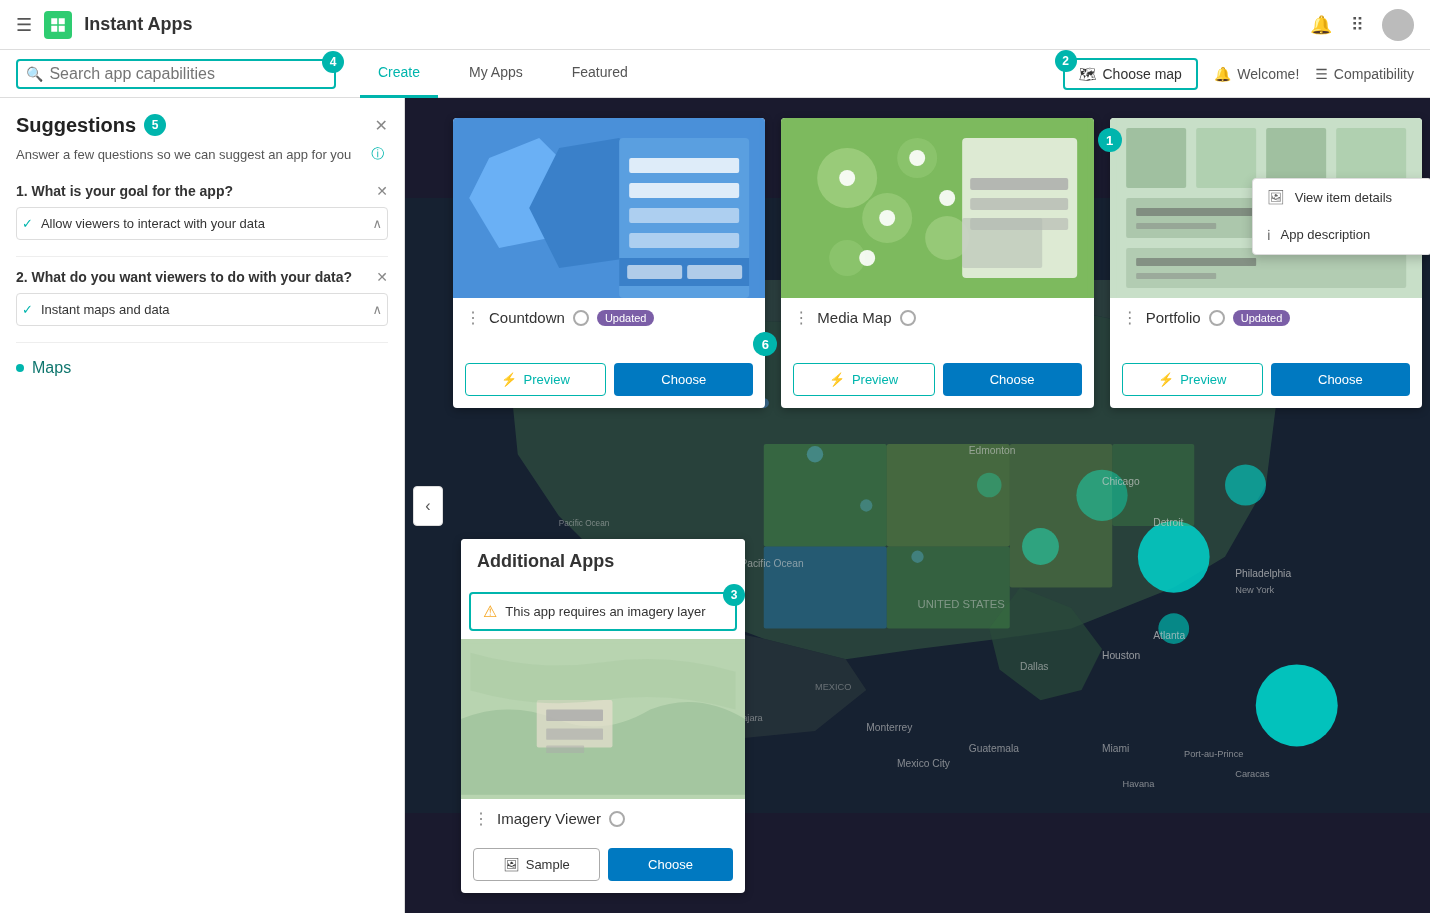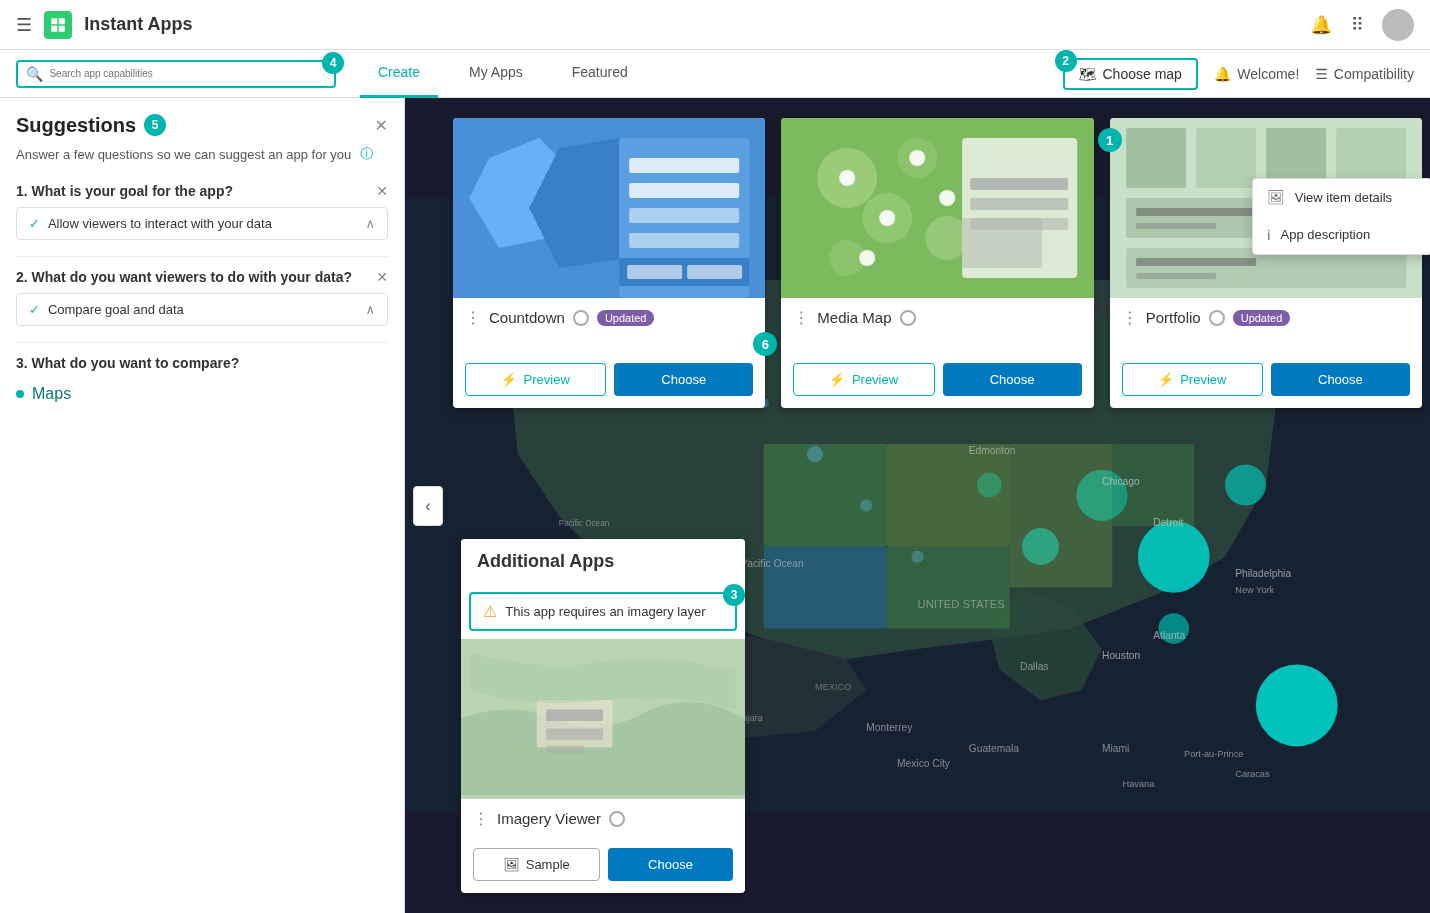--- a/index.html
+++ b/index.html
@@ -26,21 +26,21 @@
       background: #fff; border-bottom: 1px solid #ddd;
       padding: 0 16px; gap: 0;
     }
     .search-box {
       display: flex; align-items: center;
       border: 2px solid #00b5ad; border-radius: 4px;
       padding: 4px 8px; width: 320px; gap: 6px;
       position: relative;
     }
     .search-box input {
-      border: none; outline: none; font-size: 10px; color: #3b82f6; width: 240px; background: transparent;
+      border: none; outline: none; font-size: 16px; color: #3b82f6; width: 240px; background: transparent;
     }
     .search-badge {
       position: absolute; right: -10px; top: -10px;
       background: #00b5ad; color: #fff; border-radius: 50%;
       width: 22px; height: 22px; font-size: 12px; font-weight: bold;
       display: flex; align-items: center; justify-content: center;
     }
     .sub-nav-tabs { display: flex; align-items: center; margin-left: 24px; gap: 13px; }
     .sub-nav-tab {
       padding: 0 18px; height: 48px; display: flex; align-items: center;
@@ -73,30 +73,30 @@
       position: relative;
     }
     .suggestions-header { display: flex; align-items: center; justify-content: space-between; margin-bottom: 8px; }
     .suggestions-title { font-size: 20px; font-weight: 600; color: #222; display: flex; align-items: flex-start; gap: 8px; }
     .suggestions-badge {
       background: #00b5ad; color: #fff; border-radius: 50%;
       width: 22px; height: 22px; font-size: 12px; font-weight: bold;
       display: flex; align-items: center; justify-content: center;
     }
     .close-btn { color: #888; cursor: pointer; font-size: 16px; }
-    .suggestions-desc { font-size: 13px; color: #555; margin-bottom: 20px; display: flex; align-items: center; gap: 9px; }
+    .suggestions-desc { font-size: 13px; color: #555; margin-bottom: 20px; display: flex; align-items: center; gap: 20px; }
     .info-icon { color: #00b5ad; }
 
     .question-block { margin-bottom: 16px; }
     .question-header { display: flex; align-items: center; justify-content: space-between; margin-bottom: 8px; gap: 6px; }
     .question-label { font-size: 14px; font-weight: 600; color: #333; }
     .question-close { color: #888; cursor: pointer; font-size: 14px; }
     .answer-row {
       display: flex; align-items: center; justify-content: space-between;
-      border: 1px solid #ddd; border-radius: 4px; padding: 8px 12px;
+      border: 1px solid #ddd; border-radius: 4px; padding: 8px 5px;
       font-size: 13px; color: #333;
     }
     .answer-row .check { color: #00b5ad; margin-right: 8px; }
     .answer-row .chevron { color: #888; }
 
     .question-block-3 { margin-top: 8px; }
     .question-label-3 { font-size: 14px; font-weight: 600; color: #333; margin-bottom: 10px; }
     .option-list { list-style: none; padding: 0; }
     .option-item { display: flex; align-items: center; gap: 8px; font-size: 16px; color: #0f766e; padding: 4px 0; }
     .dot { width: 8px; height: 8px; border-radius: 50%; background: #00b5ad; display: inline-block; }
@@ -285,29 +285,28 @@
     </div>
 
     <hr class="divider">
 
     <div class="question-block">
       <div class="question-header">
         <span class="question-label">2. What do you want viewers to do with your data?</span>
         <span class="question-close">✕</span>
       </div>
       <div class="answer-row">
-        <span><span class="check">✓</span><span>Compare goal and data</span></span>
+        <span><span class="check">✓</span><span>Instant maps and data</span></span>
         <span class="chevron">∧</span>
       </div>
     </div>
 
     <hr class="divider">
 
     <div class="question-block-3">
-      <div class="question-label-3">3. What do you want to compare?</div>
       <ul class="option-list">
         <li class="option-item">
           <span class="dot"></span>
           <span>Maps</span>
         </li>
       </ul>
     </div>
   </div>
 
   <div class="map-area">

